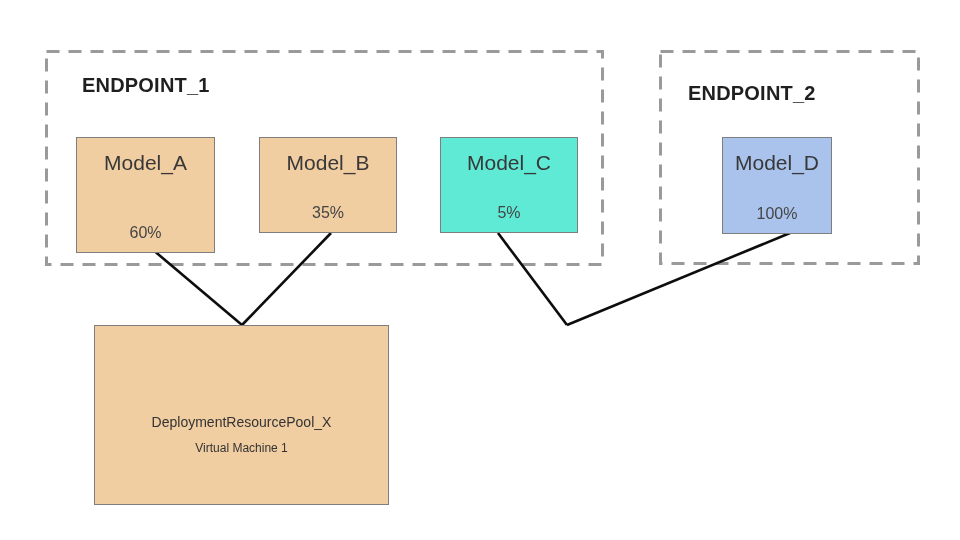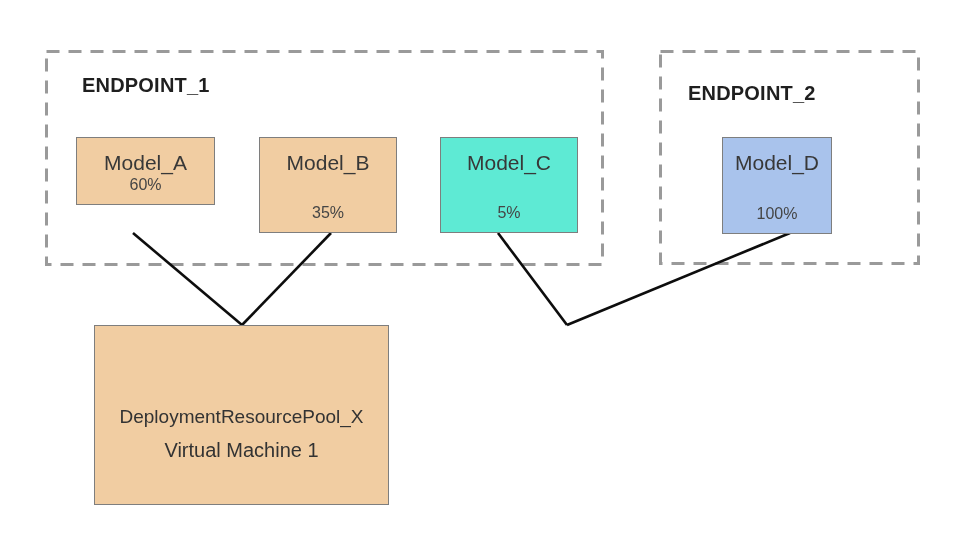--- a/index.html
+++ b/index.html
@@ -55,26 +55,26 @@
     box-sizing: border-box;
     border: 1px solid #7e7e7e;
     display: flex;
     flex-direction: column;
     justify-content: center;
     align-items: center;
     padding-top: 14px;
     z-index: 2;
   }
   .pool-name {
-    font-size: 19px;
+    font-size: 14px;
     color: #333333;
     margin-top: 24px;
   }
   .pool-machine {
-    font-size: 20px;
+    font-size: 12px;
     color: #333333;
     margin-top: 11px;
   }
   
 </style>
 </head>
 <body>
 
 <div class="canvas">
 
@@ -85,21 +85,21 @@
 
     <line x1="133" y1="233" x2="242" y2="325" stroke="#0d0d0d" stroke-width="2.6"></line>
     <line x1="331" y1="233" x2="242" y2="325" stroke="#0d0d0d" stroke-width="2.6"></line>
     <line x1="498" y1="233" x2="567" y2="325" stroke="#0d0d0d" stroke-width="2.6"></line>
     <line x1="790" y1="233" x2="567" y2="325" stroke="#0d0d0d" stroke-width="2.6"></line>
   </svg>
 
   <div class="endpoint-label" style="left:82px; top:74px;">ENDPOINT_1</div>
   <div class="endpoint-label" style="left:688px; top:82px;">ENDPOINT_2</div>
 
-  <div class="model-box fill-orange" style="left: 76px; top: 137px; width: 139px; height: 68px; background: rgb(241, 205, 162); border-color: rgb(126, 126, 126);">
+  <div class="model-box fill-orange" style="left: 76px; top: 137px; width: 139px; height: 116px; background: rgb(241, 205, 162); border-color: rgb(126, 126, 126);">
     <div class="model-name">Model_A</div>
     <div class="model-traffic">60%</div>
   </div>
 
   <div class="model-box fill-orange" style="left: 259px; top: 137px; width: 138px; height: 96px; background: rgb(241, 205, 162); border-color: rgb(126, 126, 126);">
     <div class="model-name">Model_B</div>
     <div class="model-traffic">35%</div>
   </div>
 
   <div class="model-box fill-blue" style="left: 440px; top: 137px; width: 138px; height: 96px; background: #5eead4; border-color: rgb(126, 126, 126);">

